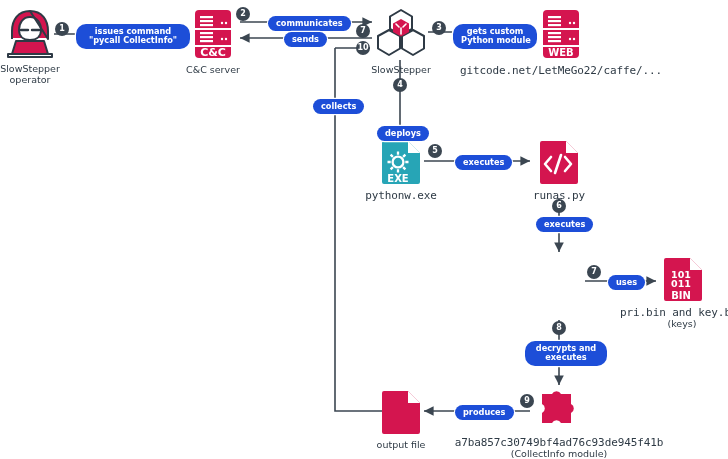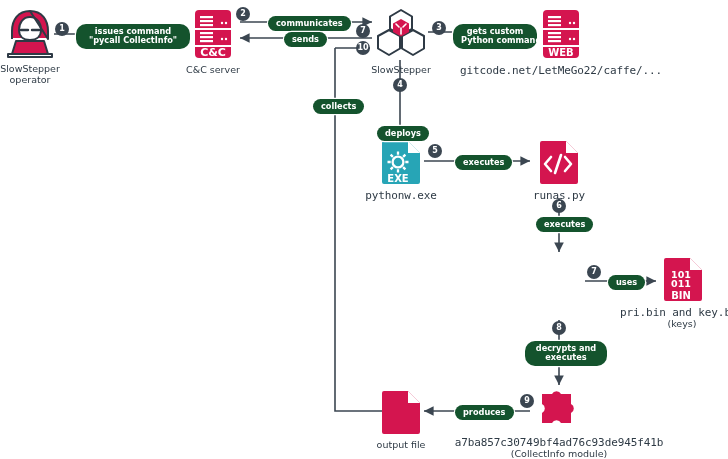--- a/index.html
+++ b/index.html
@@ -10,21 +10,21 @@
   }
   #stage{position:absolute;left:0;top:0;width:728px;height:459px;}
   .node{position:absolute;}
   .caption{
     position:absolute;text-align:center;
     font-size:9.5px;line-height:11px;color:#2e3a45;
     white-space:nowrap;
   }
   .caption.mono{font-family:"DejaVu Sans Mono","Liberation Mono",monospace;font-size:11px;letter-spacing:-0.1px;}
   .pill{
-    position:absolute;background:#14532d;color:#ffffff;
+    position:absolute;background:#1d4ed8;color:#ffffff;
     border-radius:10px;padding:2.5px 8px 3px 8px;
     font-size:8.2px;font-weight:bold;line-height:9.5px;
     text-align:center;white-space:nowrap;
     box-shadow:0 0 0 1.2px #ffffff;
   }
   .stepnum{
     position:absolute;width:14px;height:14px;border-radius:50%;
     background:#3b4651;color:#fff;font-size:8px;font-weight:bold;
     display:flex;align-items:center;justify-content:center;
     line-height:1;
@@ -217,21 +217,21 @@
   </div>
 
   <div class="stepnum" style="left:356px;top:41px;">10</div>
   <div class="pill" style="left:313px;top:99px;">
     <span>collects</span>
   </div>
 
   <div class="stepnum" style="left:432px;top:21px;">3</div>
   <div class="pill" style="left:453px;top:24px;width:68px;">
     <span>gets custom</span><br>
-    <span>Python command</span>
+    <span>Python module</span>
   </div>
 
   <div class="stepnum" style="left:393px;top:78px;">4</div>
   <div class="pill" style="left:377px;top:98px;margin-top:28px;">
     <span>deploys</span>
   </div>
 
   <div class="stepnum" style="left:428px;top:144px;">5</div>
   <div class="pill" style="left:455px;top:155px;">
     <span>executes</span>

